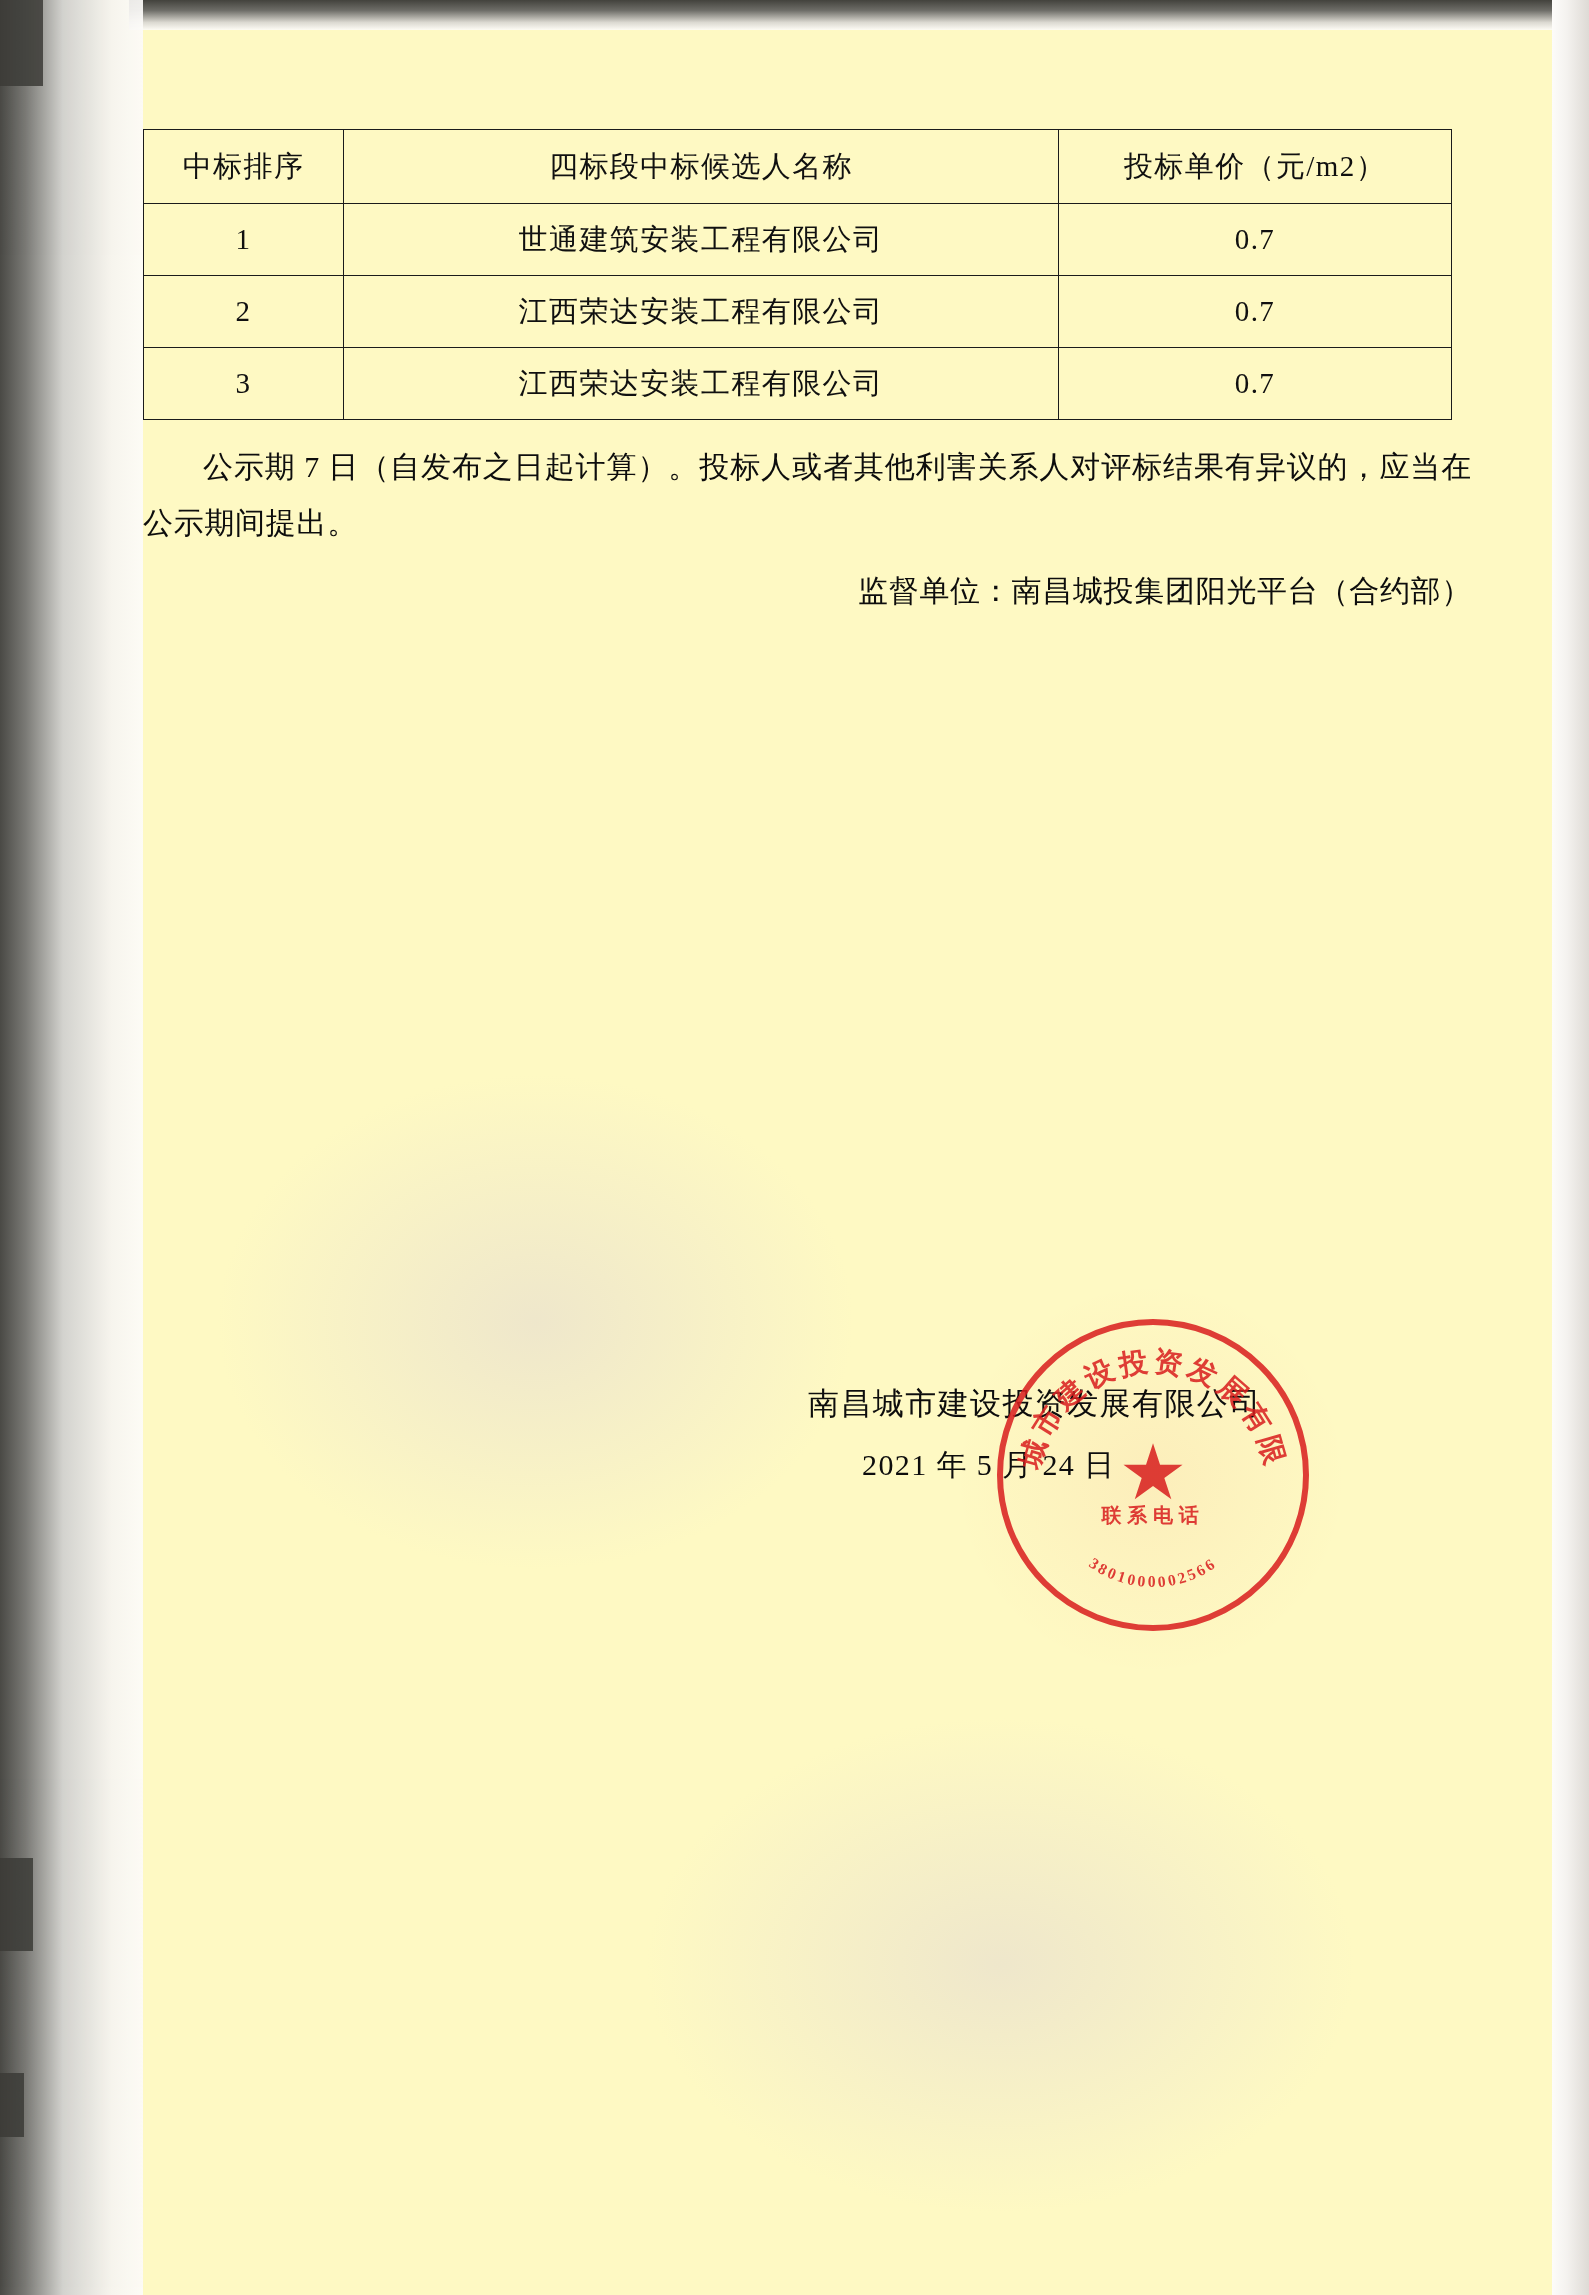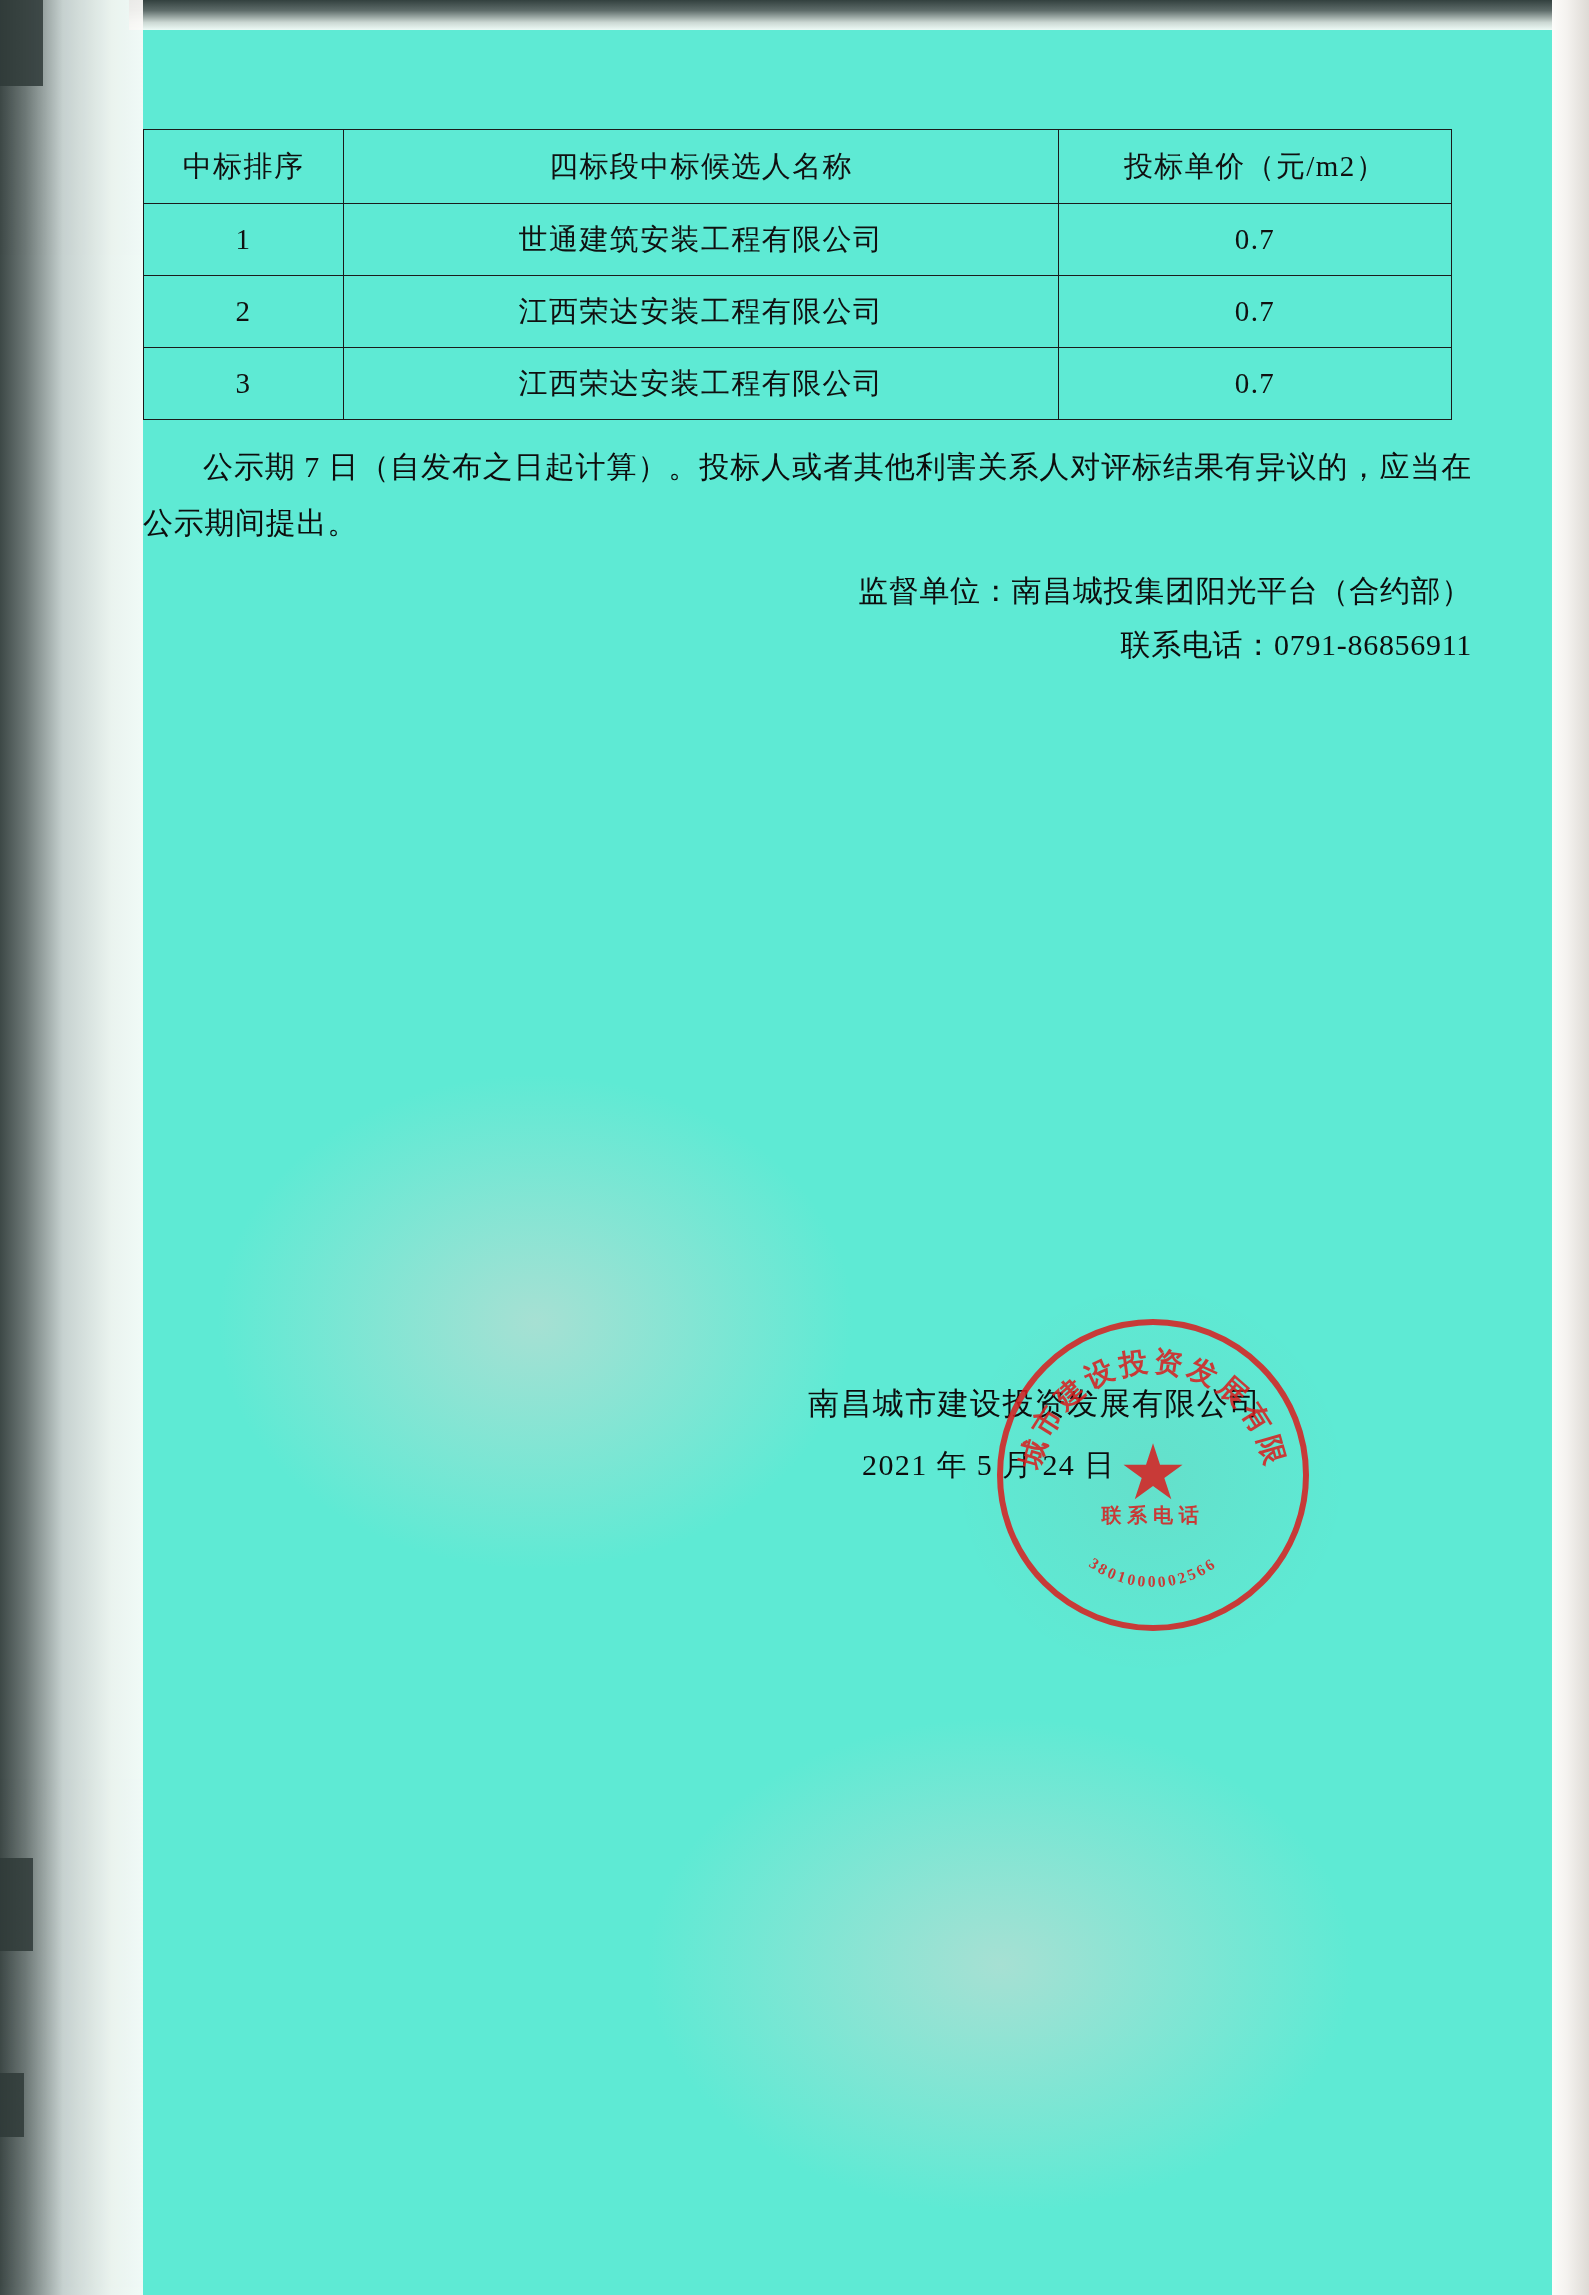--- a/index.html
+++ b/index.html
@@ -7,21 +7,21 @@
     padding: 0;
     background: #ffffff;
   }
   body {
     font-family: "Liberation Serif", "DejaVu Serif", serif;
   }
   .page {
     position: relative;
     width: 1589px;
     height: 2295px;
-    background: #5eead4;
+    background: #fef9c3;
     overflow: hidden;
   }
   
   .edge-left {
     position: absolute;
     left: 0; top: 0;
     width: 143px; height: 2295px;
     background: linear-gradient(90deg, #3a3a3a 0%, #6f6f6f 18%, #cfcfcf 44%, #f6f4f1 78%, #fdfcfa 100%);
     opacity: .92;
   }
@@ -235,21 +235,20 @@
           <td class="num">3</td>
           <td>江西荣达安装工程有限公司</td>
           <td class="num">0.7</td>
         </tr>
       </tbody>
     </table>
 
     <div class="para indent">公示期 7 日（自发布之日起计算）。投标人或者其他利害关系人对评标结果有异议的，应当在公示期间提出。</div>
 
     <div class="line mt">监督单位：南昌城投集团阳光平台（合约部）</div>
-    <div class="line">联系电话：0791-86856911</div>
 
   </div>
 
   <div class="seal-wash"></div>
 
   <div class="sign-block">
     <div class="sign-company">南昌城市建设投资发展有限公司</div>
     <div class="sign-date">2021 年 5 月 24 日</div>
   </div>
 

